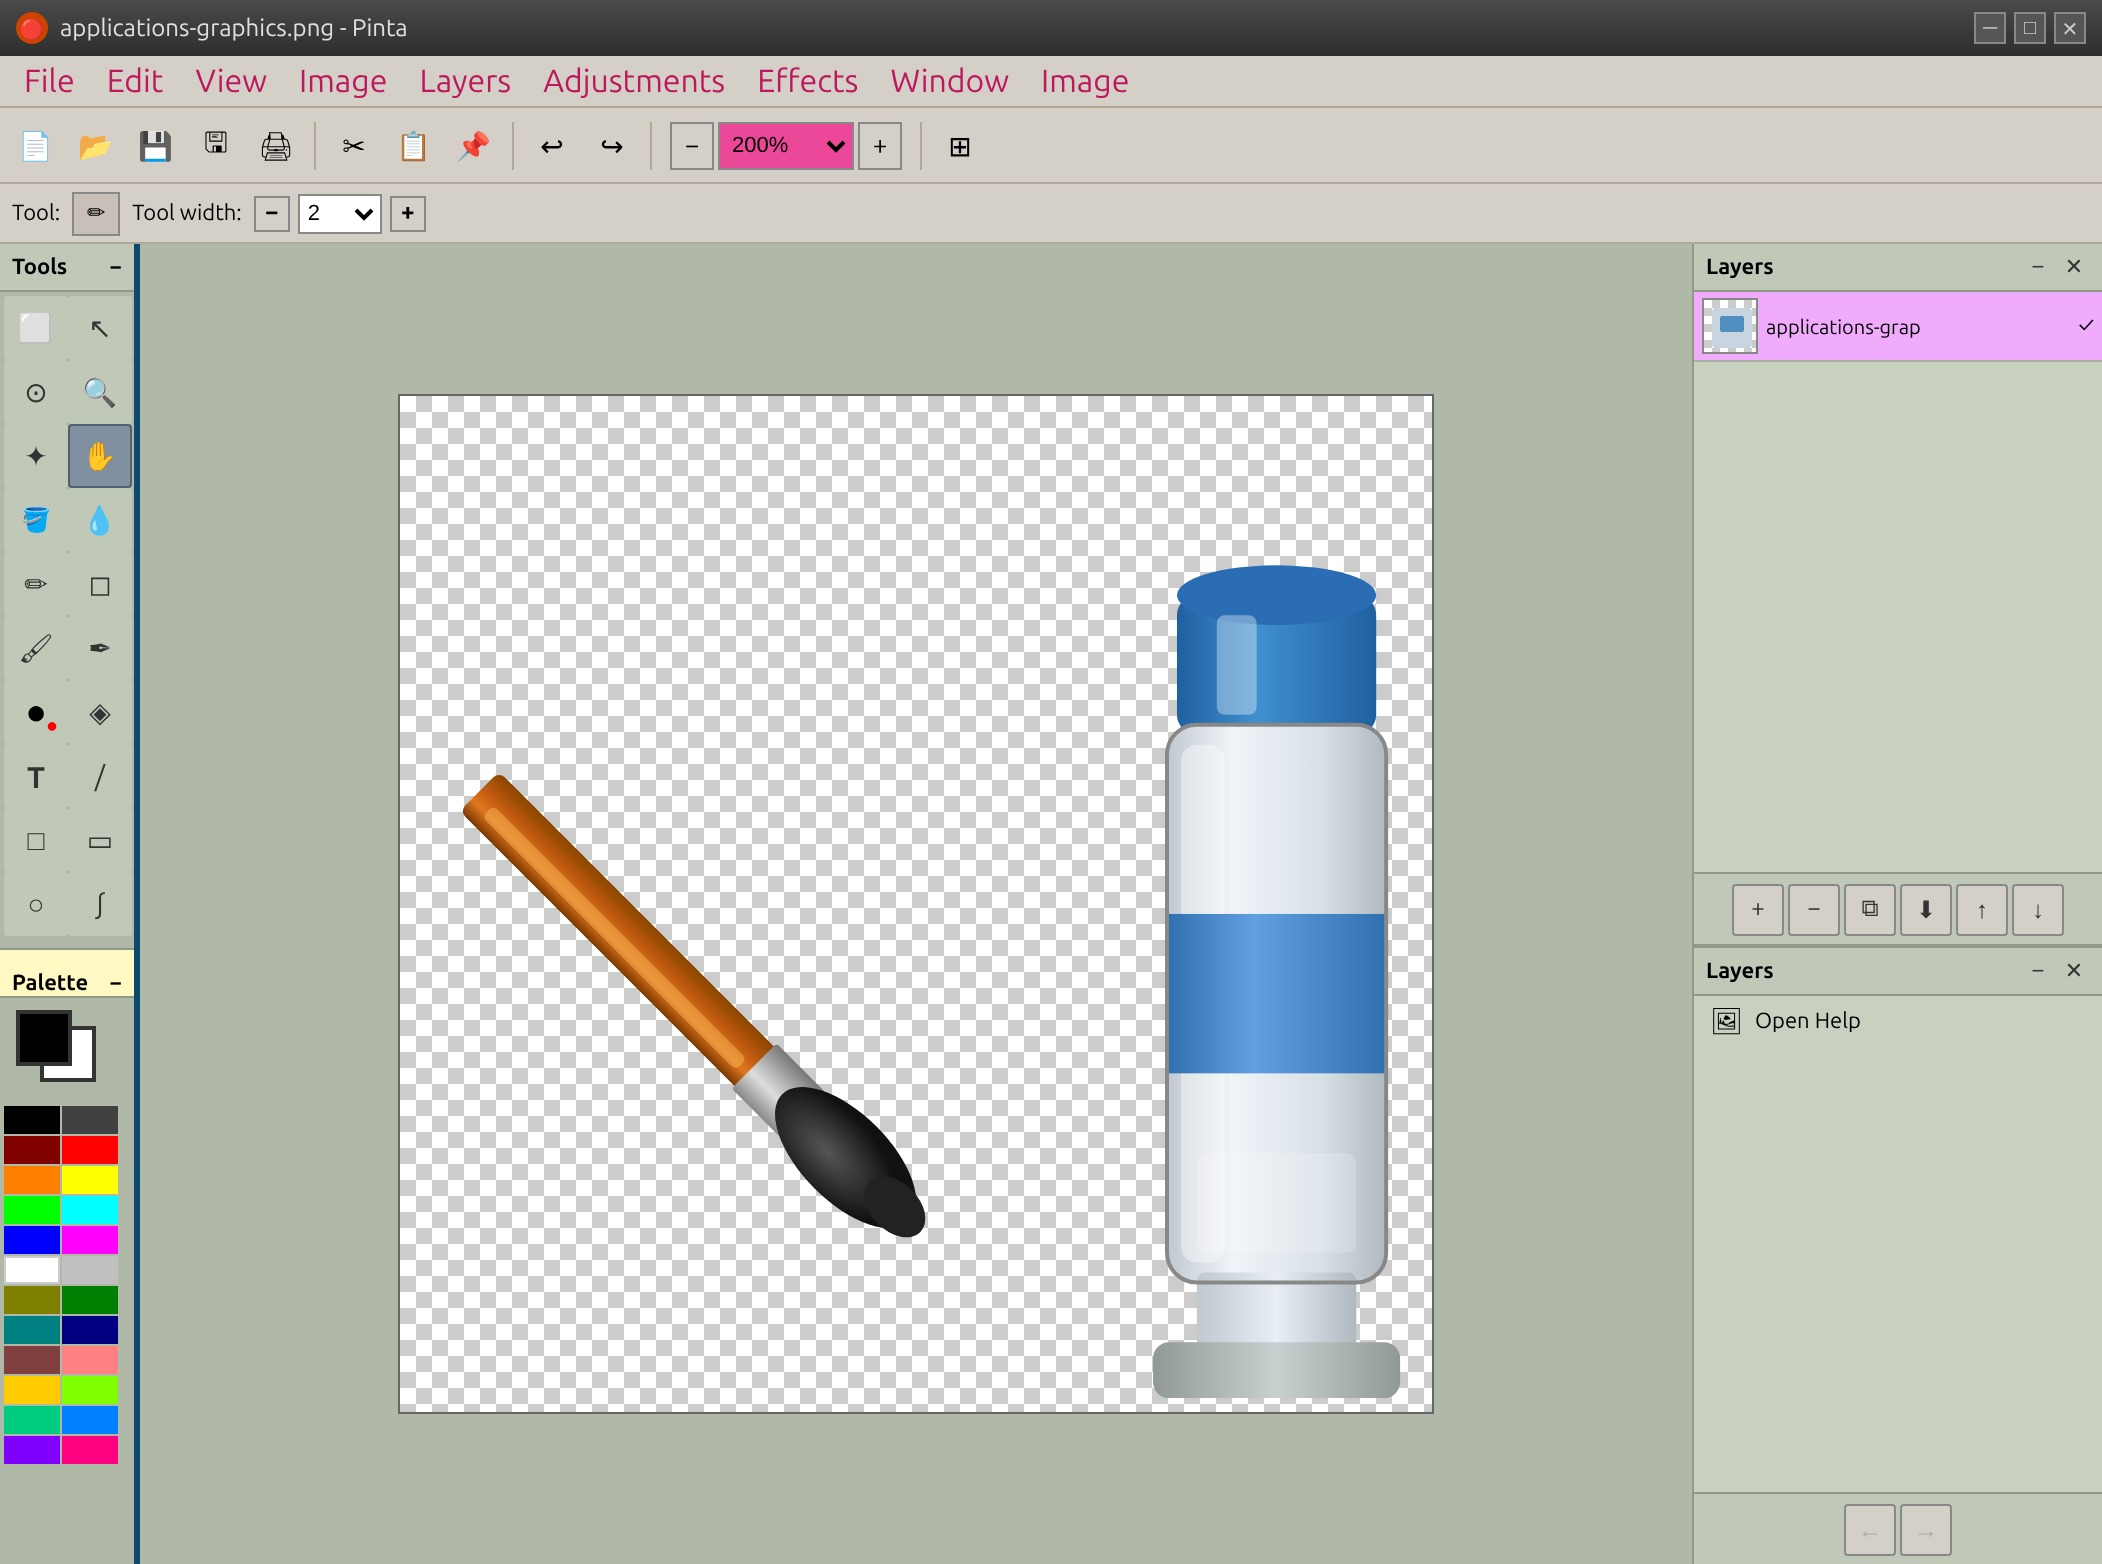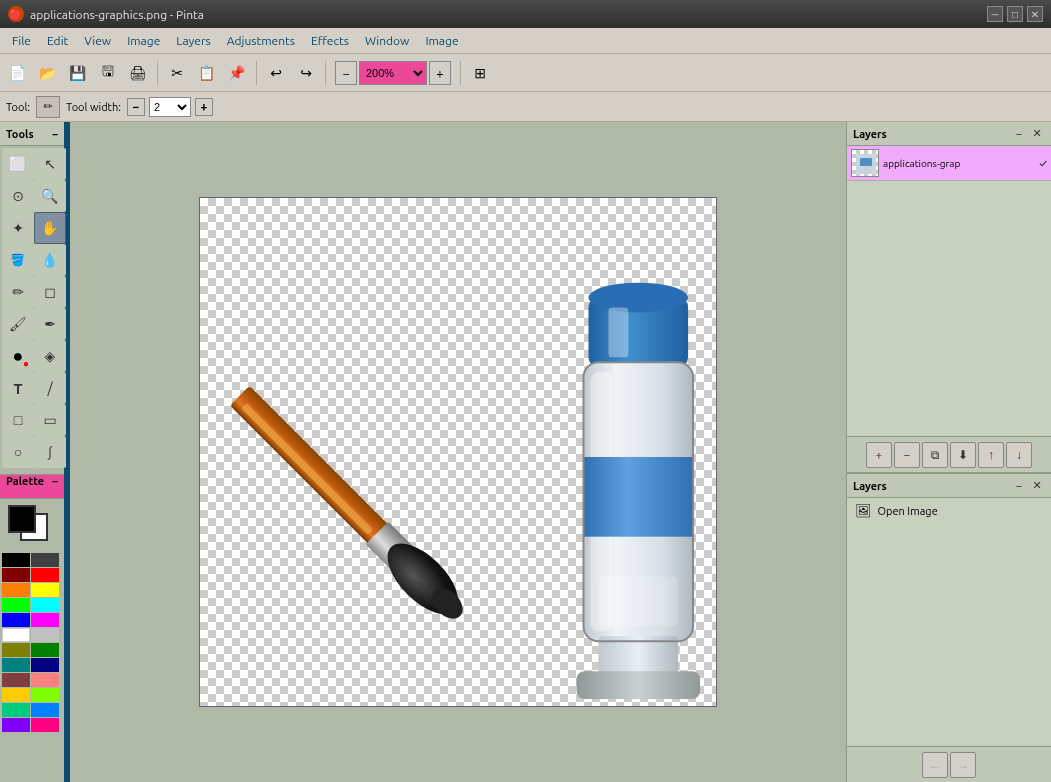--- a/index.html
+++ b/index.html
@@ -25,22 +25,22 @@
     .menubar {
       height: 26px;
       background: #d4d0c8;
       border-bottom: 1px solid #b0a898;
       display: flex;
       align-items: center;
       padding: 0 4px;
     }
     .menubar-item {
       padding: 3px 8px;
-      font-size: 12px;
-      color: #0c4a6e;
+      font-size: 16px;
+      color: #be185d;
       cursor: pointer;
     }
 
     
     .toolbar {
       height: 38px;
       background: #d4d0c8;
       border-bottom: 1px solid #b0a898;
       display: flex;
       align-items: center;
@@ -88,21 +88,21 @@
     
     .main-layout {
       display: flex;
       height: calc(782px - 28px - 26px - 38px - 30px);
     }
 
     
     .tools-panel {
       width: 70px;
       background: #b0b8a8;
-      border-right: 6px solid #0c4a6e;
+      border-right: 3px solid #0c4a6e;
       display: flex;
       flex-direction: column;
     }
     .tools-header {
       height: 24px;
       background: #c0c8b8;
       border-bottom: 1px solid #909888;
       display: flex;
       align-items: center;
       justify-content: space-between;
@@ -128,24 +128,24 @@
     }
     .tool-btn.active { background: #8090a0; border-color: #506070; }
 
     
     .palette-section {
       margin-top: 4px;
       border-top: 1px solid #909888;
     }
     .palette-header {
       height: 24px;
-      background: #ec4899;
+      background: #fef9c3;
       border-bottom: 1px solid #909888;
       display: flex;
-      align-items: flex-start;
+      align-items: flex-end;
       justify-content: space-between;
       padding: 0 6px;
       font-size: 11px;
       font-weight: bold;
     }
     .fg-bg-colors {
       display: flex;
       padding: 4px;
       position: relative;
       height: 52px;
@@ -591,21 +591,21 @@
       <div class="panel-header">
         <span>Layers</span>
         <div class="panel-header-controls">
           <button class="panel-header-btn">−</button>
           <button class="panel-header-btn">✕</button>
         </div>
       </div>
       <div class="history-list">
         <div class="history-item">
           <span class="history-item-icon">🖼</span>
-          <span>Open Image</span>
+          <span>Open Help</span>
         </div>
       </div>
       <div class="history-toolbar">
         <div class="history-toolbar-btn disabled" title="Undo">←</div>
         <div class="history-toolbar-btn disabled" title="Redo">→</div>
       </div>
     </div>
 
   </div>
 </div>

